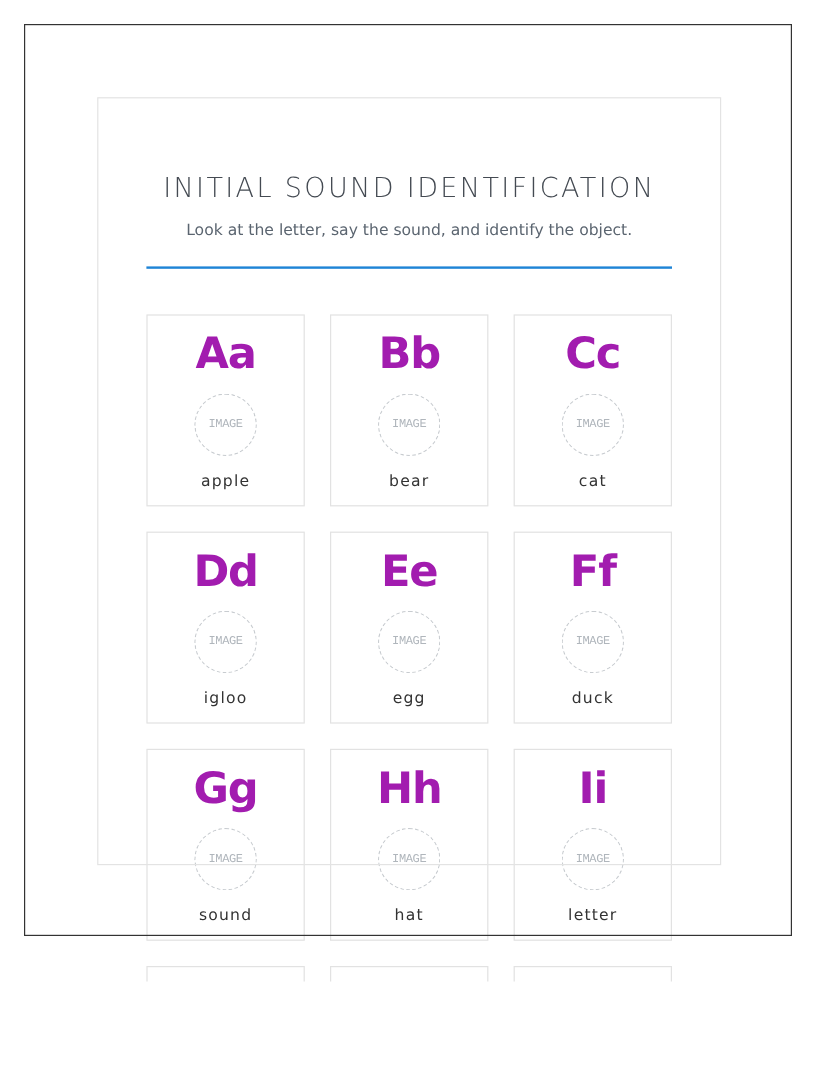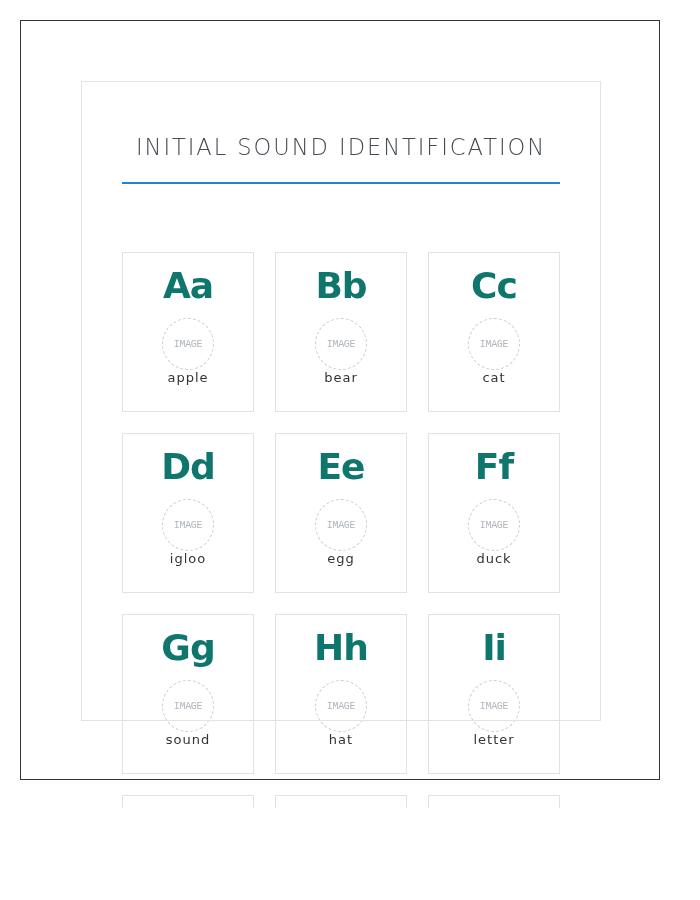--- a/index.html
+++ b/index.html
@@ -28,43 +28,44 @@
     position: absolute; left: 122px; top: 246px; width: 438px;
     display: grid; grid-template-columns: 132px 132px 132px; column-gap: 21px; row-gap: 21px;
     z-index: 1;
   }
   .tile {
     height: 160px; border: 1px solid #e2e2e2; box-sizing: border-box; position: relative;
     display: flex; flex-direction: column; align-items: center; background: #fff;
   }
   .letter {
     font-family: "DejaVu Sans", sans-serif; font-weight: 600; font-size: 36px;
-    color: #0f766e; margin-top: 12px; line-height: 42px; letter-spacing: -1px;
+    color: #a21caf; margin-top: 12px; line-height: 42px; letter-spacing: -1px;
   }
   .img-ph {
     width: 50px; height: 50px; border: 1px dashed #c8ccd0; border-radius: 50%;
     display: flex; align-items: center; justify-content: center; margin-top: 11px;
     font-size: 10px; color: #b0b6bc; letter-spacing: -0.3px; font-family: Liberation Mono, monospace;
   }
   .word {
-    font-size: 13px; color: #333; letter-spacing: 1px; font-weight: 500;
+    font-size: 13px; color: #333; margin-top: 14px; letter-spacing: 1px; font-weight: 500;
   }
   .clip {
-    position: absolute; left: 0; top: 6px; width: 700px; height: 802px; overflow: hidden; z-index: 1;
+    position: absolute; left: 0; top: 16px; width: 700px; height: 802px; overflow: hidden; z-index: 1;
   }
 </style>
 </head>
 <body>
 
 <div class="frame"></div>
 <div class="card-outline"></div>
 
 <div class="clip">
   <div class="page">
     <h1 class="title">INITIAL SOUND IDENTIFICATION</h1>
+    <div class="subtitle">Look at the letter, say the sound, and identify the object.</div>
     <div class="rule"></div>
   </div>
 
   <div class="grid">
     <div class="tile">
       <div class="letter">Aa</div>
       <div class="img-ph">IMAGE</div>
       <div class="word">apple</div>
     </div>
     <div class="tile">

